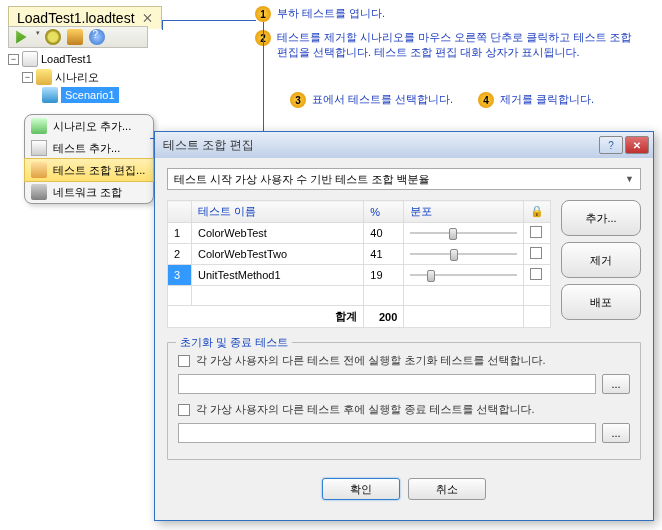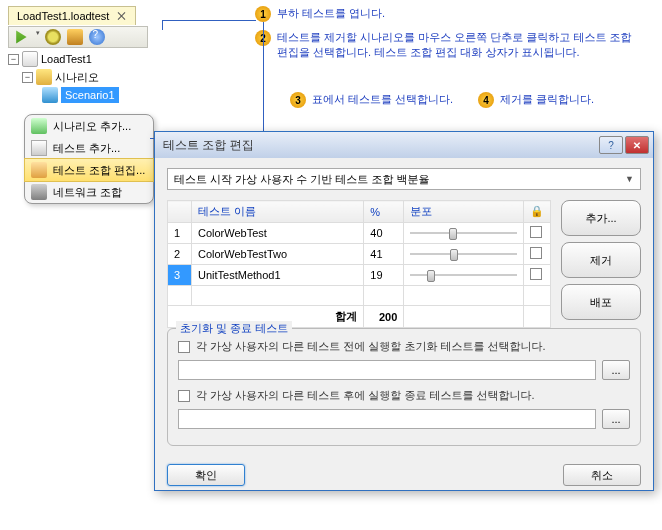--- a/index.html
+++ b/index.html
@@ -1,20 +1,20 @@
 <!DOCTYPE html>
 <html><head>
 <meta charset="utf-8">
 <style>
 * { box-sizing: border-box; margin: 0; padding: 0; }
 body { font-family: "Malgun Gothic", Arial, sans-serif; font-size: 11px; background: #fff; width: 662px; height: 530px; position: relative; }
 
 
 .tab-header { position: absolute; left: 8px; top: 6px; display: flex; align-items: center; }
-.tab { background: #fdf8d0; border: 1px solid #c8c090; border-bottom: none; padding: 3px 8px; display: flex; align-items: center; gap: 8px; font-size: 11px; }
+.tab { background: #fdf8d0; border: 1px solid #c8c090; border-bottom: none; padding: 3px 8px; display: flex; align-items: center; gap: 8px; font-size: 14px; }
 .tab-close { width: 10px; height: 10px; position: relative; cursor: pointer; }
 .tab-close::before, .tab-close::after { content: ""; position: absolute; left: 4px; top: 0; width: 1px; height: 10px; background: #555; }
 .tab-close::before { transform: rotate(45deg); }
 .tab-close::after { transform: rotate(-45deg); }
 
 
 .toolbar { position: absolute; left: 8px; top: 26px; width: 140px; height: 22px; background: linear-gradient(#f5f5f0, #e5e5dd); border: 1px solid #c0c0b8; display: flex; align-items: center; padding: 0 4px; gap: 6px; }
 .tb-icon { width: 16px; height: 16px; display: inline-block; }
 .ic-play { background: linear-gradient(#7ac142, #4a9e1a); clip-path: polygon(20% 10%, 85% 50%, 20% 90%); }
 .ic-arrow::after { content: "▾"; font-size: 7px; color: #555; position: relative; top: -6px; left: 1px; }
@@ -74,29 +74,29 @@
 .row-sel .col-num { background: #3399ff; color: #fff; }
 .slider { position: relative; height: 10px; }
 .slider-track { position: absolute; left: 0; right: 0; top: 4px; height: 2px; background: #ccc; }
 .slider-thumb { position: absolute; top: 0; width: 8px; height: 12px; background: linear-gradient(#f0f0f0, #c0c0c0); border: 1px solid #888; border-radius: 2px; margin-left: -4px; }
 .lock-box { width: 12px; height: 12px; border: 1px solid #888; background: #fff; display: inline-block; }
 .sum-row td { font-weight: bold; text-align: right; }
 
 .side-buttons { display: flex; flex-direction: column; gap: 6px; width: 80px; }
 .side-btn { height: 36px; background: linear-gradient(#fdfdfd, #e4e4e4); border: 1px solid #999; border-radius: 8px; font-size: 11px; cursor: pointer; }
 
-.group-box { border: 1px solid #bbb; border-radius: 6px; padding: 10px; position: relative; }
+.group-box { border: 1px solid #bbb; border-radius: 1px; margin-top: 14px; padding: 10px; position: relative; }
 .group-title { position: absolute; top: -8px; left: 8px; background: #f0f0f0; padding: 0 4px; font-size: 11px; color: #1040c0; }
 .gb-row { display: flex; align-items: center; gap: 6px; margin-bottom: 6px; }
 .gb-check { width: 12px; height: 12px; border: 1px solid #888; background: #fff; }
 .gb-text { flex: 1; font-size: 11px; color: #333; }
 .gb-field { height: 20px; background: #fff; border: 1px solid #aaa; flex: 1; }
 .gb-browse { width: 28px; height: 20px; background: linear-gradient(#fdfdfd, #e4e4e4); border: 1px solid #999; border-radius: 2px; font-size: 11px; cursor: pointer; }
 
-.dlg-footer { display: flex; justify-content: space-between; gap: 8px; padding: 8px 12px 4px; }
+.dlg-footer { display: flex; justify-content: center; gap: 8px; padding: 8px 12px 20px; }
 .dlg-foot-btn { width: 78px; height: 22px; background: linear-gradient(#fdfdfd, #e4e4e4); border: 1px solid #999; border-radius: 3px; font-size: 11px; cursor: pointer; }
 .dlg-foot-btn.primary { border: 1px solid #3080d0; box-shadow: 0 0 2px #60a0e0; }
 
 
 .leader { position: absolute; background: #3060c0; }
 .leader.h { height: 1px; }
 .leader.v { width: 1px; }
 </style>
 </head>
 <body>

